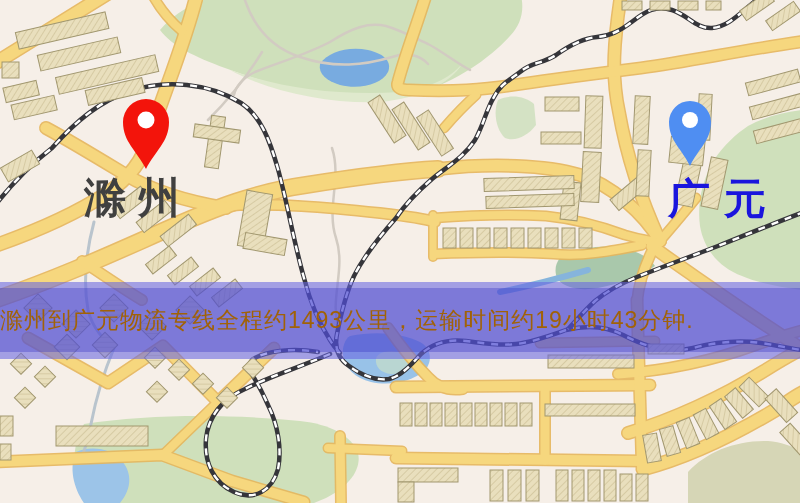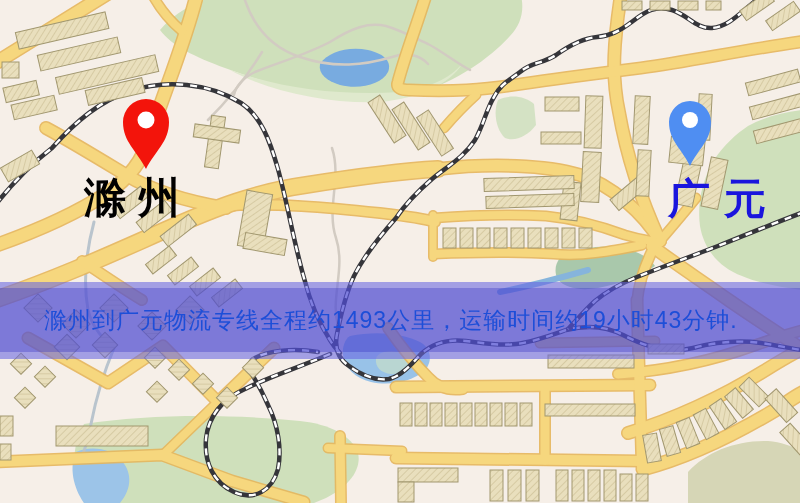--- a/index.html
+++ b/index.html
@@ -1,28 +1,28 @@
 <!DOCTYPE html>
 <html><head>
 <meta charset="utf-8">
 <style>
   html,body{margin:0;padding:0;background:#ffffff;}
   .stage{position:relative;width:800px;height:503px;overflow:hidden;
          font-family:"Liberation Sans",sans-serif;background:#f6efe8;}
   .stage svg{position:absolute;left:0;top:0;}
   .city-label{position:absolute;font-family:"Liberation Serif",serif;
               font-size:42px;line-height:44px;font-weight:600;white-space:nowrap;}
-  .city-label.origin{left:84px;top:176px;color:#000000;letter-spacing:12px;}
+  .city-label.origin{left:84px;top:176px;color:#404040;letter-spacing:12px;}
   .city-label.dest{left:640px;top:177px;color:#1a15dd;letter-spacing:14px;margin-left:28px;}
   .banner-outer{position:absolute;left:0;top:282px;width:800px;height:77px;
                 background:rgba(104,102,226,0.58);}
   .banner-inner{position:absolute;left:0;top:6px;width:800px;height:64px;
                 background:rgba(55,52,195,0.35);display:flex;align-items:center;}
-  .banner-text{color:#1d4ed8;font-size:23px;font-weight:400;letter-spacing:1px;
-               padding-left:44px;white-space:nowrap;}
+  .banner-text{color:#a16207;font-size:23px;font-weight:400;letter-spacing:1px;
+               white-space:nowrap;}
   .rdc{fill:none;stroke:#e6b65c;stroke-linecap:round;stroke-linejoin:round;opacity:.9;}
   .rdf{fill:none;stroke:#f6d77e;stroke-linecap:round;stroke-linejoin:round;}
   .grayroad{fill:none;stroke:#d2cbc2;stroke-width:2.5;stroke-linecap:round;}
   .stream{fill:none;stroke:#b9c4cd;stroke-width:3;stroke-linecap:round;}
   .railbed{fill:none;stroke:#35353a;stroke-width:4.5;stroke-linecap:round;}
   .railtie{fill:none;stroke:#ffffff;stroke-width:2.4;stroke-dasharray:7 7;stroke-linecap:butt;}
   .bld{fill:url(#bpat);stroke:#a1976f;stroke-width:1;}
 </style>
 </head>
 <body>

